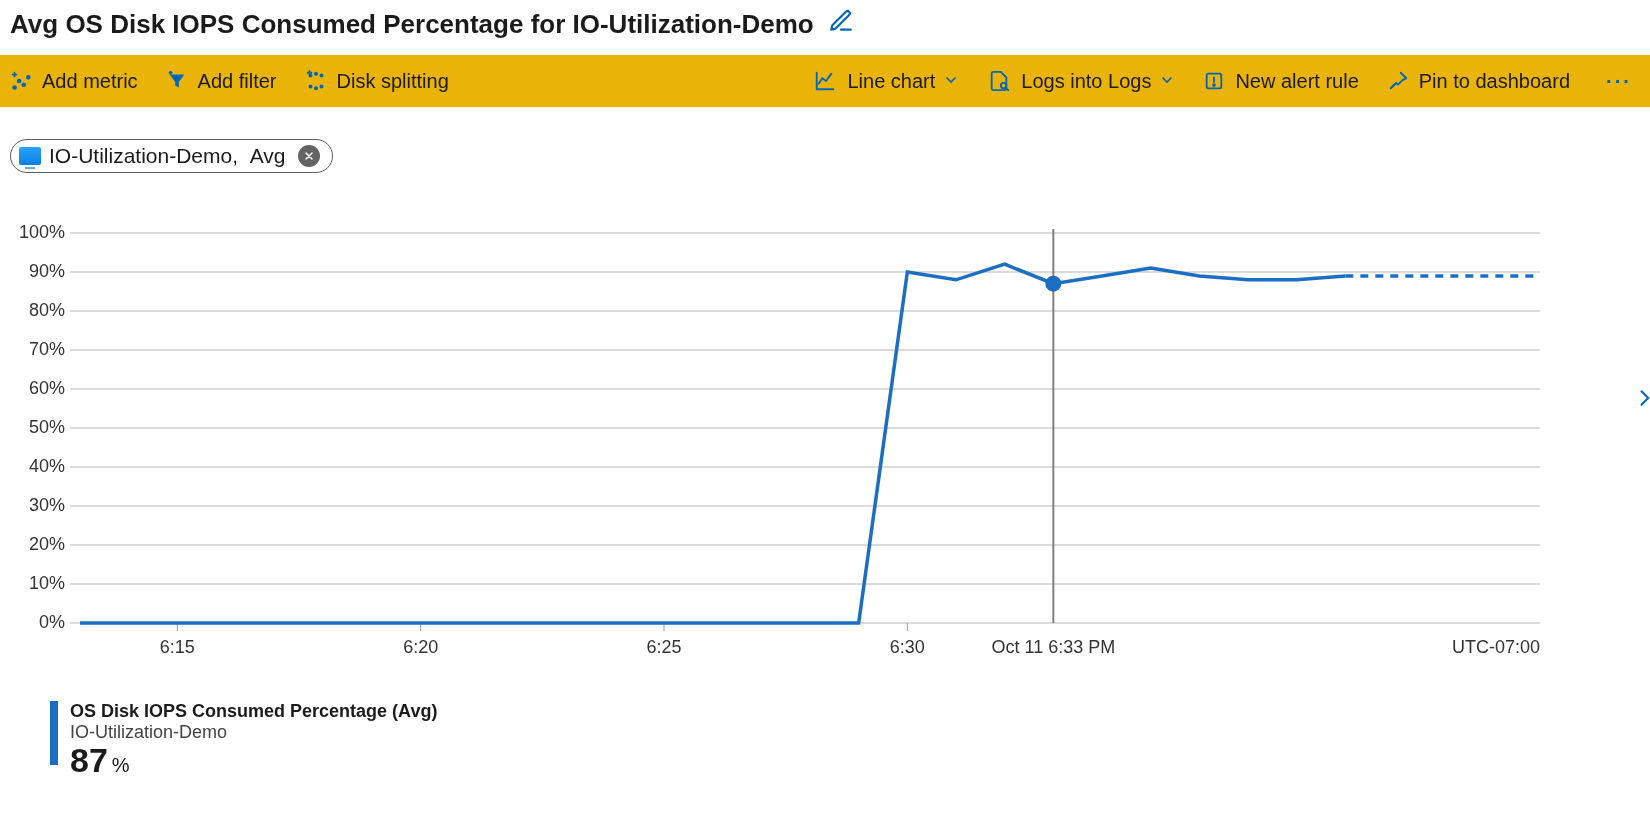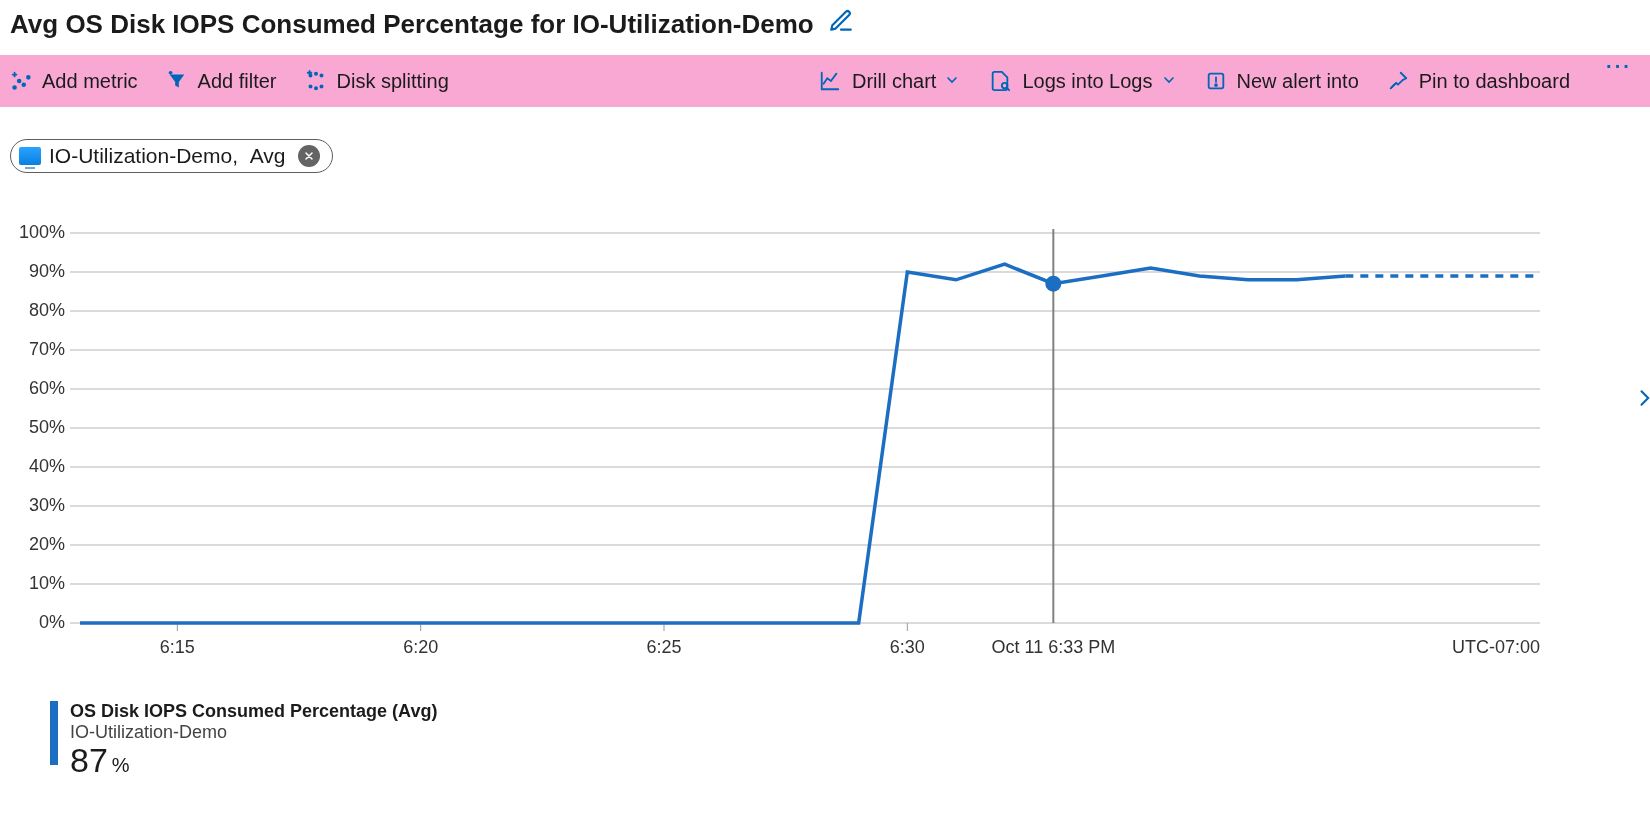--- a/index.html
+++ b/index.html
@@ -14,22 +14,22 @@
   .title-row {
     display: flex; align-items: center;
     padding: 8px 10px 14px 10px;
     font-size: 26px; font-weight: 600;
   }
   .title-row .edit-icon {
     margin-left: 14px; color: #0067b8;
   }
   
   .toolbar {
-    background: #f9a8d4;
-    display: flex; 
+    background: #eab308;
+    display: flex; align-items: center;
     padding: 0 10px;
     height: 52px;
     font-size: 20px;
   }
   .tb-item {
     display: inline-flex; align-items: center;
     margin-right: 28px; cursor: pointer;
     color: #1b1b1b;
   }
   .tb-item .ic { color: #0067b8; margin-right: 10px; display:inline-flex; }
@@ -66,21 +66,21 @@
   .hover-dot { fill:#1b6ec2; }
   .axis-text { font-size:18px; fill:#333; }
   .timezone { font-size:18px; fill:#333; }
   
   .legend {
     display:flex; align-items:flex-start; margin:18px 0 0 40px;
   }
   .legend .bar { width:8px; height:64px; background:#1b6ec2; margin-right:12px; }
   .legend .line1 { font-size:18px; font-weight:700; }
   .legend .line2 { font-size:18px; color:#444; }
-  .legend .val { font-size:34px; font-weight:400; line-height:1; }
+  .legend .val { font-size:34px; font-weight:700; line-height:1; }
   .legend .unit { font-size:20px; font-weight:400; margin-left:4px; }
   
   .side-more {
     position:absolute; right:-4px; top: 210px;
     color:#0067b8; font-size:30px; cursor:pointer;
   }
 </style>
 </head>
 <body>
 
@@ -131,21 +131,21 @@
     <span>Disk splitting</span>
   </span>
   <span class="spacer"></span>
   <span class="tb-item">
     <span class="ic">
       <svg width="24" height="22" viewBox="0 0 24 24" fill="none" stroke="#0067b8" stroke-width="2" stroke-linecap="round">
           <path d="M3 3v18h18"></path>
           <path d="M5 15l4-6 4 3 6-8"></path>
         </svg>
     </span>
-    <span>Drill chart</span>
+    <span>Line chart</span>
     <span class="chev">
       <svg width="16" height="16" viewBox="0 0 24 24" fill="none" stroke="#0067b8" stroke-width="2.5" stroke-linecap="round">
           <path d="M6 9l6 6 6-6"></path>
         </svg>
     </span>
   </span>
   <span class="tb-item">
     <span class="ic">
       <svg width="24" height="22" viewBox="0 0 24 24" fill="none" stroke="#0067b8" stroke-width="2" stroke-linecap="round">
           <path d="M14 2H6a2 2 0 0 0-2 2v16a2 2 0 0 0 2 2h12a2 2 0 0 0 2-2V8z"></path>
@@ -161,21 +161,21 @@
     </span>
   </span>
   <span class="tb-item">
     <span class="ic">
       <svg width="22" height="22" viewBox="0 0 24 24" fill="none" stroke="#0067b8" stroke-width="2" stroke-linecap="round">
           <rect x="4" y="4" width="16" height="16" rx="2"></rect>
           <line x1="12" y1="8" x2="12" y2="13"></line>
           <circle cx="12" cy="16.5" r="1" fill="#0067b8"></circle>
         </svg>
     </span>
-    <span>New alert into</span>
+    <span>New alert rule</span>
   </span>
   <span class="tb-item">
     <span class="ic">
       <svg width="22" height="22" viewBox="0 0 24 24" fill="none" stroke="#0067b8" stroke-width="2" stroke-linecap="round" stroke-linejoin="round">
           <path d="M15 3l6 6-4 2-5 5-2-2-5 5"></path>
           <path d="M9 15l-5 5"></path>
         </svg>
     </span>
     <span>Pin to dashboard</span>
   </span>

